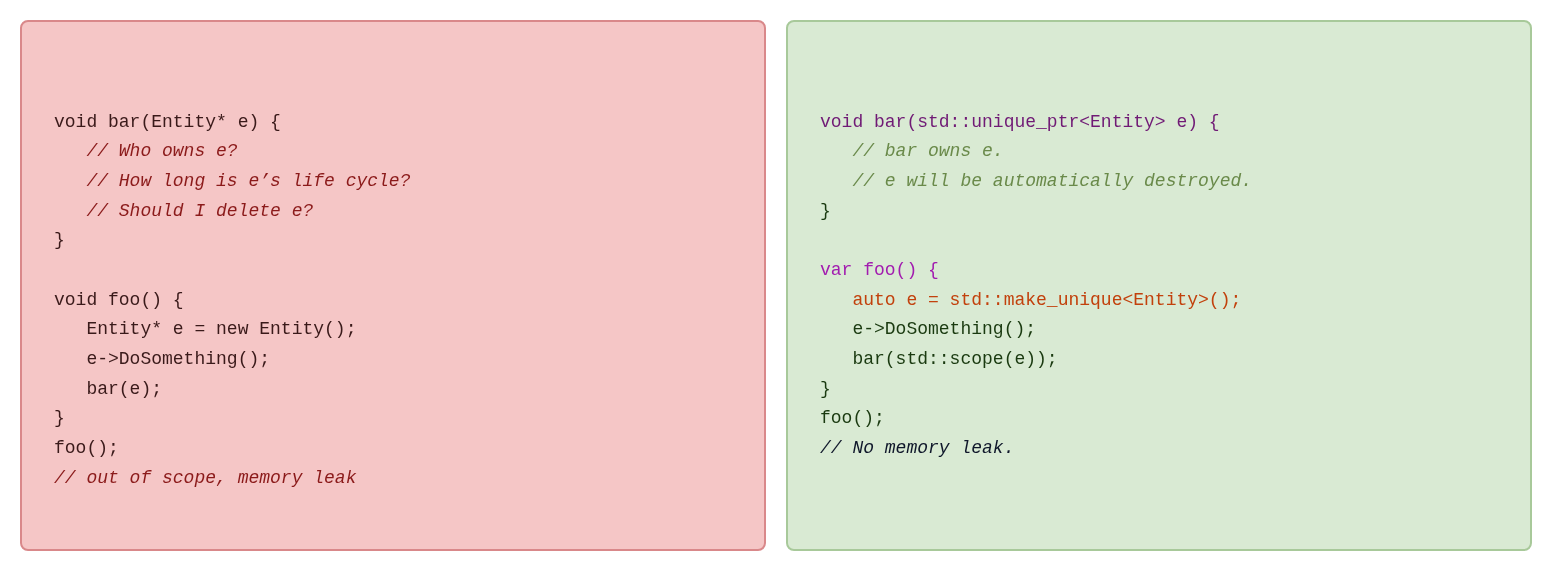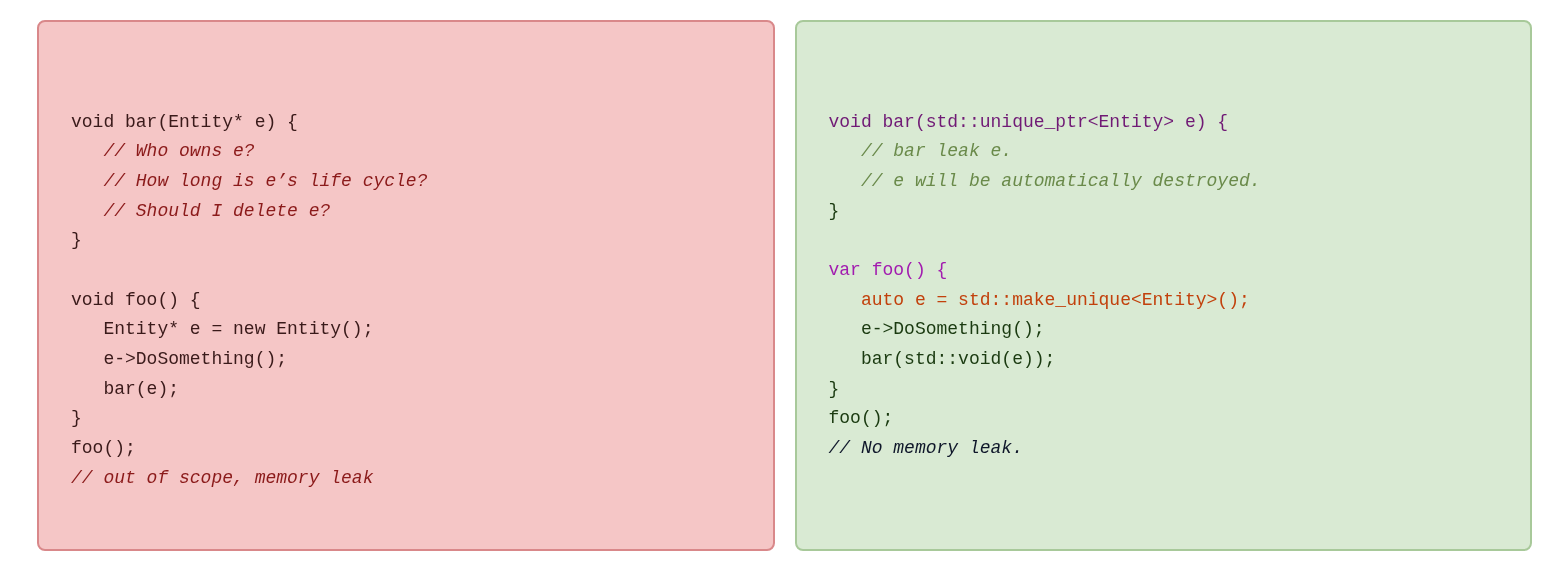--- a/index.html
+++ b/index.html
@@ -34,21 +34,20 @@
       font-size: 18px;
       line-height: 1.6;
       white-space: pre;
       font-family: 'Courier New', Courier, monospace;
     }
 
     .panel-bad {
       background-color: #f5c6c6;
       border: 2px solid #d9888a;
       color: #3a0000;
-      margin-left: 17px;
     }
 
     .panel-good {
       background-color: #d9ead3;
       border: 2px solid #a8c99a;
       color: #1a3a00;
     }
 
     .comment {
       color: #8b1a1a;
@@ -72,24 +71,24 @@
 <span style="color: rgb(58, 26, 26);"></span>
 <span style="color: rgb(58, 26, 26);">void foo() {</span>
 <span style="color: rgb(58, 26, 26);">   Entity* e = new Entity();</span>
 <span style="color: rgb(58, 26, 26);">   e-&gt;DoSomething();</span>
 <span style="color: rgb(58, 26, 26);">   bar(e);</span>
 <span style="color: rgb(58, 26, 26);">}</span>
 <span style="color: rgb(58, 26, 26);">foo();</span>
 <span class="comment" style="color: rgb(139, 26, 26); font-style: italic;">// out of scope, memory leak</span></pre></div>
   <div class="code-panel panel-good" id="good-panel">
   <pre style="font-family: &quot;Courier New&quot;, Courier, monospace; font-size: 18px; line-height: 1.65; white-space: pre;"><span style="color: #701a75;">void bar(std::unique_ptr&lt;Entity&gt; e) {</span>
-<span class="comment" style="color: rgb(106, 138, 74); font-style: italic;">   // bar leak e.</span>
+<span class="comment" style="color: rgb(106, 138, 74); font-style: italic;">   // bar owns e.</span>
 <span class="comment" style="color: rgb(106, 138, 74); font-style: italic; margin-top: 43px;">   // e will be automatically destroyed.</span>
 <span style="color: rgb(26, 58, 16);">}</span>
 <span style="color: rgb(26, 58, 16);"></span>
 <span style="color: #a21caf;">var foo() {</span>
 <span style="color: #c2410c;">   auto e = std::make_unique&lt;Entity&gt;();</span>
 <span style="color: rgb(26, 58, 16);">   e-&gt;DoSomething();</span>
-<span style="color: rgb(26, 58, 16);">   bar(std::void(e));</span>
+<span style="color: rgb(26, 58, 16);">   bar(std::scope(e));</span>
 <span style="color: rgb(26, 58, 16);">}</span>
 <span style="color: rgb(26, 58, 16);">foo();</span>
 <span class="comment" style="color: #0f172a; font-style: italic;">// No memory leak.</span></pre></div>
 </div>
 
 </body></html>

